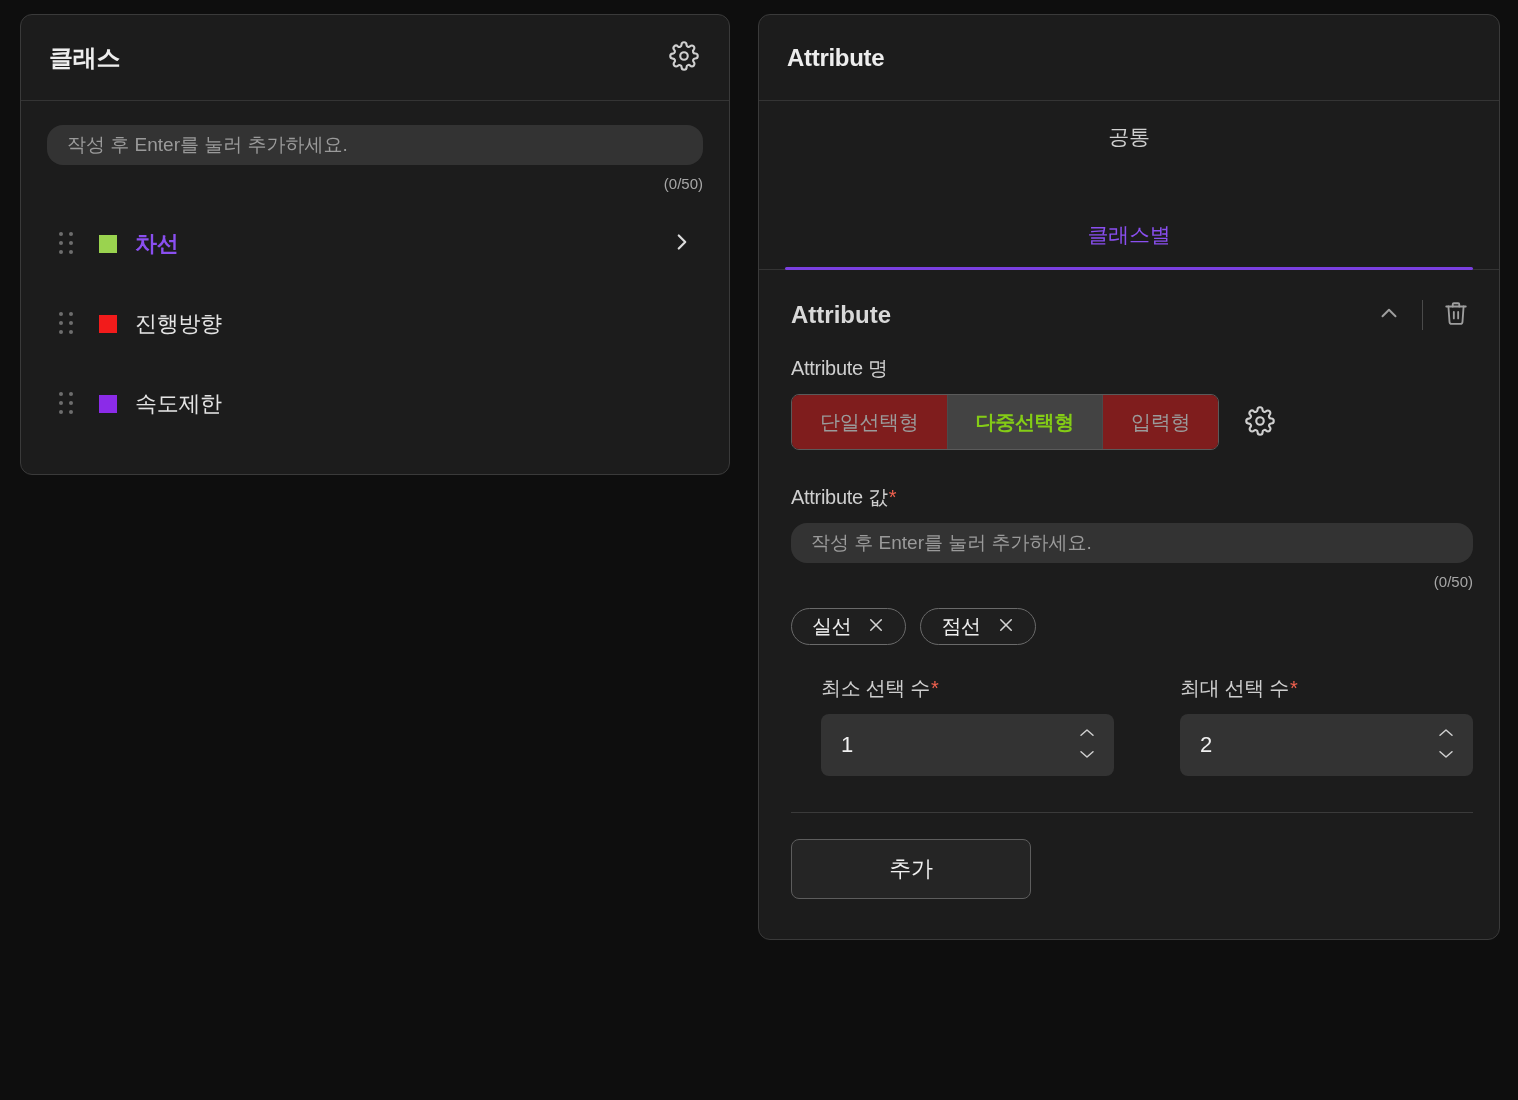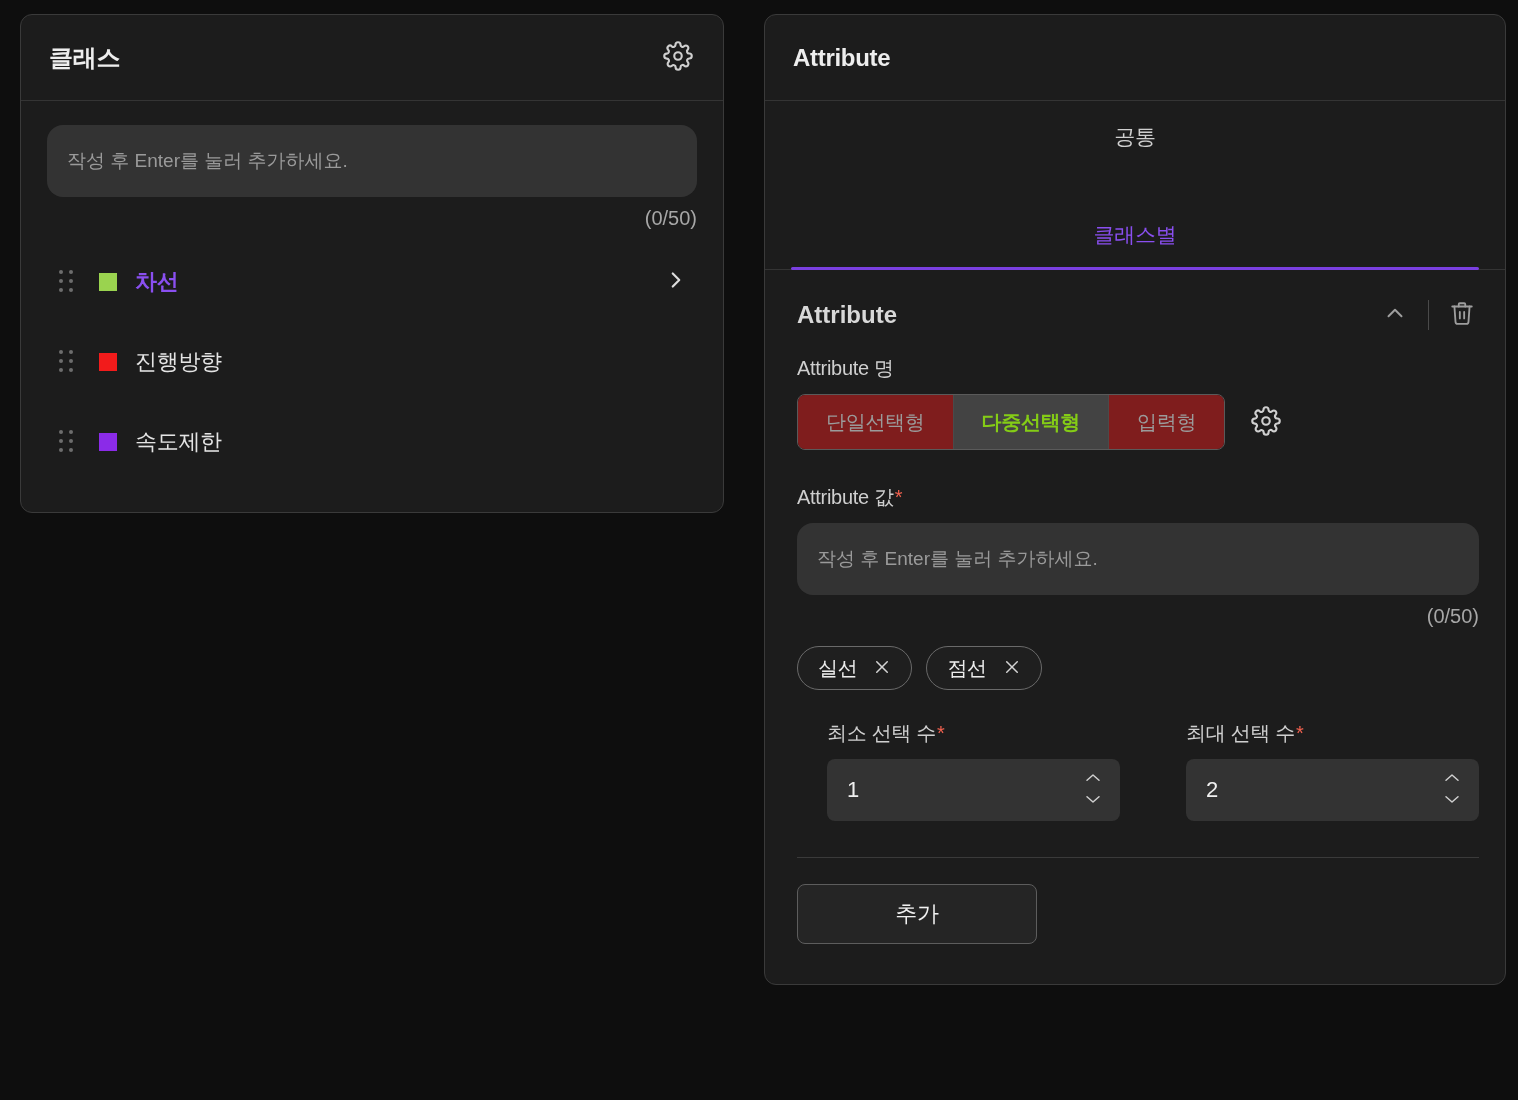--- a/index.html
+++ b/index.html
@@ -12,22 +12,22 @@
     font-family: "Liberation Sans", "DejaVu Sans", sans-serif;
     color: #e8e8e8;
     overflow: hidden;
   }
 
   .app {
     position: relative;
     width: 1518px;
     height: 1100px;
     display: flex;
-    gap: 40px;
-    padding: 14px 12px 14px 20px;
+    gap: 28px;
+    padding: 14px 18px 14px 20px;
   }
 
   
   .panel {
     background: #1c1c1c;
     border: 1px solid #3a3a3a;
     border-radius: 12px;
   }
 
   
@@ -64,35 +64,35 @@
     color: #cfcfcf;
     padding: 4px;
   }
 
   .class-body {
     padding: 24px 26px 30px 26px;
   }
 
   .text-input {
     width: 100%;
-    height: 72px;
+    height: 40px;
     background: #333333;
     border: none;
     border-radius: 16px;
     color: #ededed;
     font-size: 19px;
     font-family: inherit;
     padding: 0 20px;
     outline: none;
   }
   .text-input::placeholder { color: #9a9a9a; }
 
   .counter {
     text-align: right;
-    font-size: 20px;
+    font-size: 15px;
     color: #a7a7a7;
     margin-top: 10px;
   }
 
   .class-list { margin-top: 12px; }
 
   .class-row {
     display: flex;
     align-items: center;
     height: 80px;
@@ -261,21 +261,21 @@
   .tag-row {
     display: flex;
     gap: 14px;
     margin-top: 18px;
     flex-wrap: wrap;
   }
   .tag {
     display: inline-flex;
     align-items: center;
     gap: 16px;
-    height: 44px;
+    height: 37px;
     padding: 0 20px;
     border: 1px solid #6a6a6a;
     border-radius: 22px;
     background: #1f1f1f;
     color: #ededed;
     font-size: 20px;
     letter-spacing: -0.3px;
   }
   .tag-x {
     background: none;

